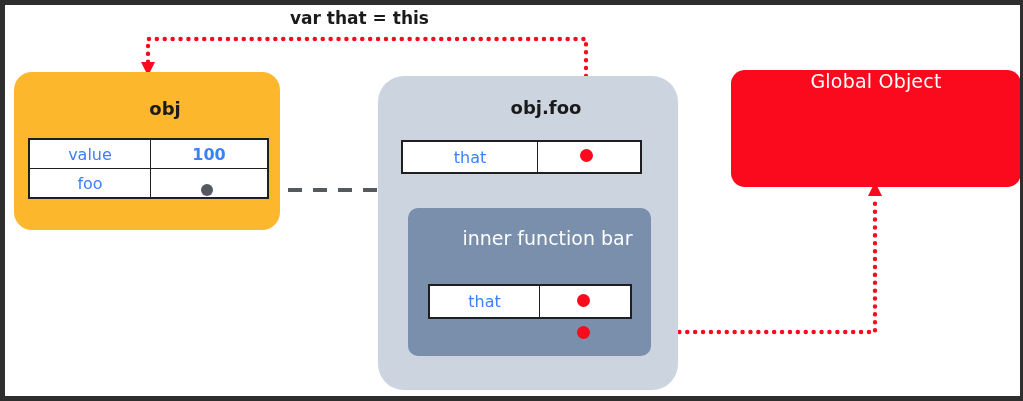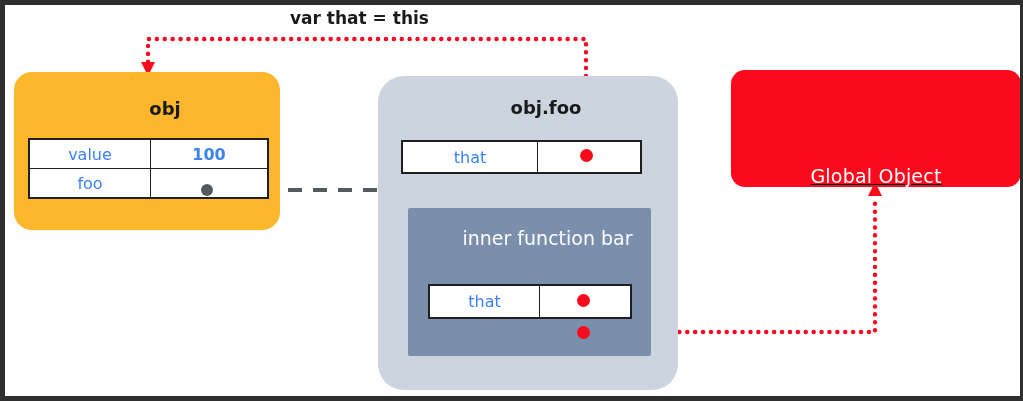--- a/index.html
+++ b/index.html
@@ -52,31 +52,30 @@
   #objfoo-box {
     left: 378px; top: 76px;
     width: 300px; height: 314px;
     background: #ccd4e0;
     border-radius: 26px;
   }
   #innerbar-box {
     left: 408px; top: 208px;
     width: 243px; height: 148px;
     background: #798fac;
-    border-radius: 2px;
+    border-radius: 10px;
   }
   #global-box {
     left: 731px; top: 70px;
     width: 290px; height: 117px;
     background: #fa0a1c;
     border-radius: 14px;
     display: flex;
-    align-items: flex-end;
+    align-items: flex-start;
     justify-content: center;
-    text-decoration: underline;
   }
 
   .node-title {
     position: absolute;
     left: 8px; right: 0;
     text-align: center;
     font-size: 18px;
     font-weight: bold;
     color: #1a1a1a;
     padding-left: 28px;

